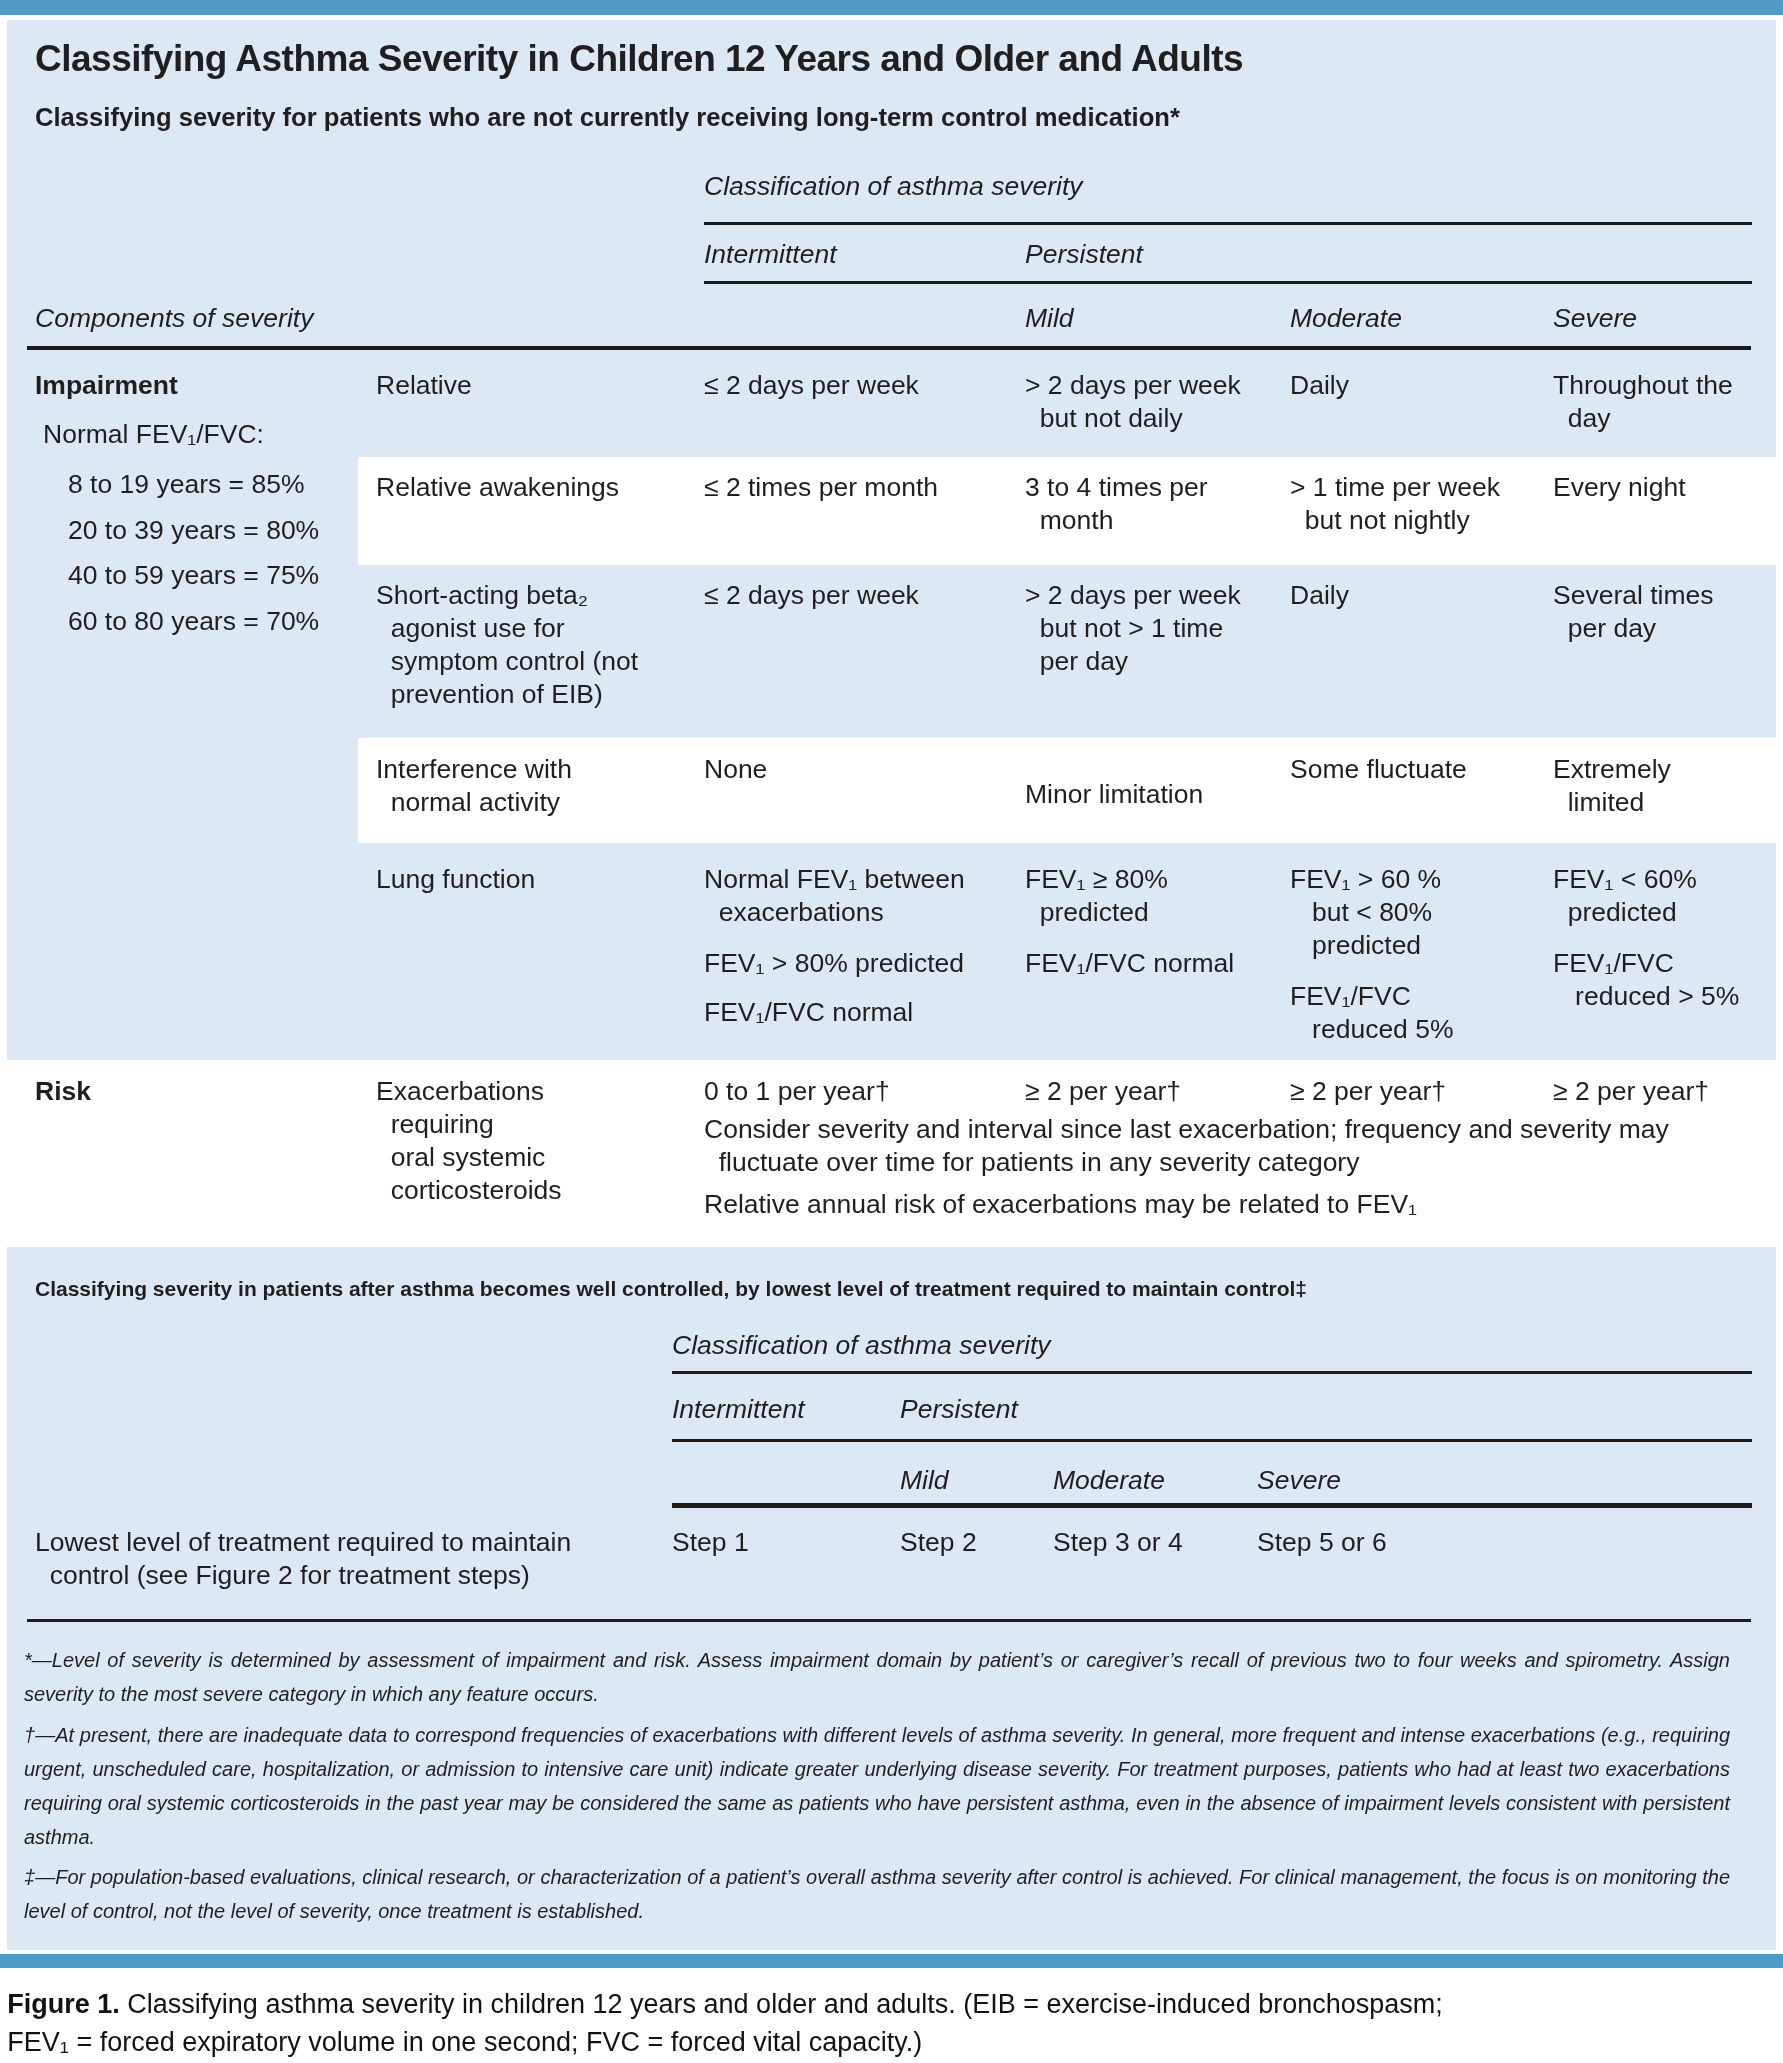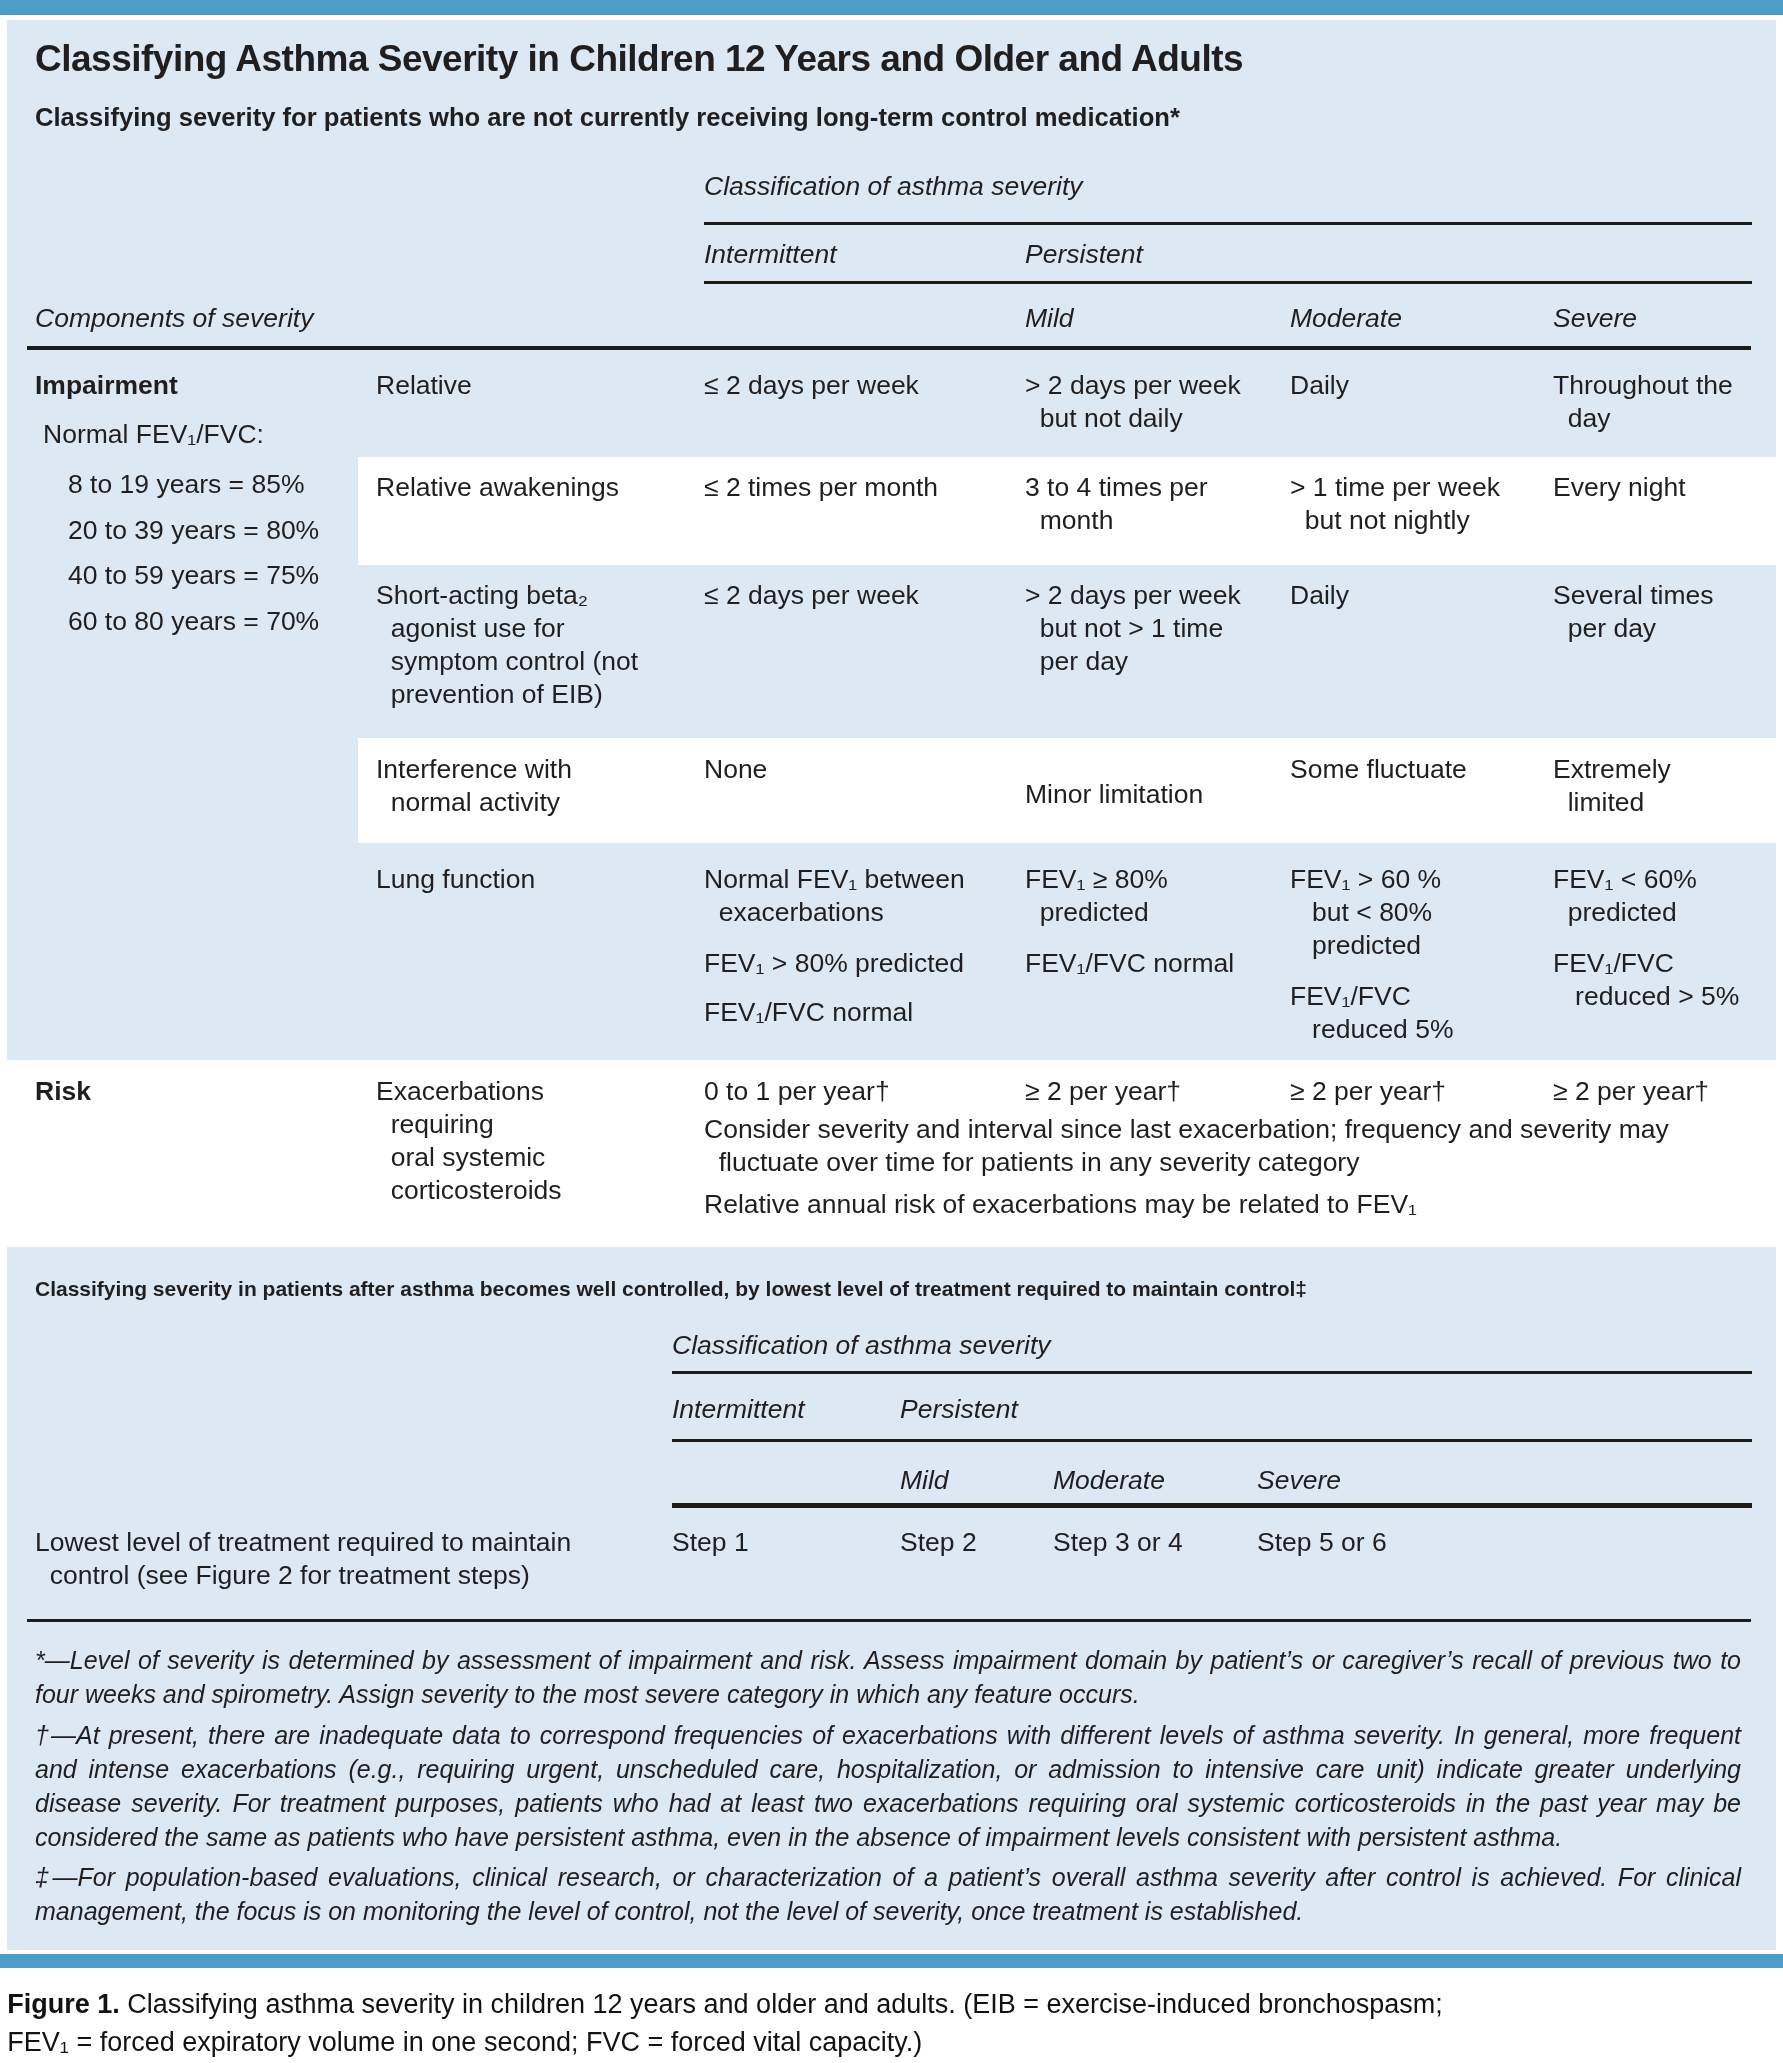--- a/index.html
+++ b/index.html
@@ -8,21 +8,21 @@
   .bar{position:absolute;left:0;width:1784px;height:14.6px;background:#4e9bc7;}
   .figbg{position:absolute;left:7.3px;top:20px;width:1769px;height:1930px;background:#dce8f4;}
   .stripe{position:absolute;background:#ffffff;}
   .rule{position:absolute;background:#1d1c1a;}
   .t{position:absolute;font-size:26.5px;line-height:33px;white-space:pre;}
   .b{font-weight:bold;}
   .it{font-style:italic;}
   .title{position:absolute;font-size:37px;line-height:44px;font-weight:bold;letter-spacing:-0.5px;white-space:pre;}
   .subtitle{position:absolute;font-size:25.6px;line-height:31px;font-weight:bold;white-space:pre;}
   .sec2head{position:absolute;font-size:21px;line-height:30px;font-weight:bold;white-space:pre;}
-  .fn{position:absolute;left:35px;width:1706px;font-size:25px;line-height:34px;
+  .fn{position:absolute;left:24px;width:1706px;font-size:20px;line-height:34px;
       font-style:italic;text-align:justify;}
   .caption{position:absolute;left:7.3px;top:1985px;width:1741px;font-size:27px;line-height:38px;
            white-space:pre-line;color:#121212;}
 </style>
 </head>
 <body>
 
 <div class="page">
 
   <div class="bar" style="top:0;"></div>

